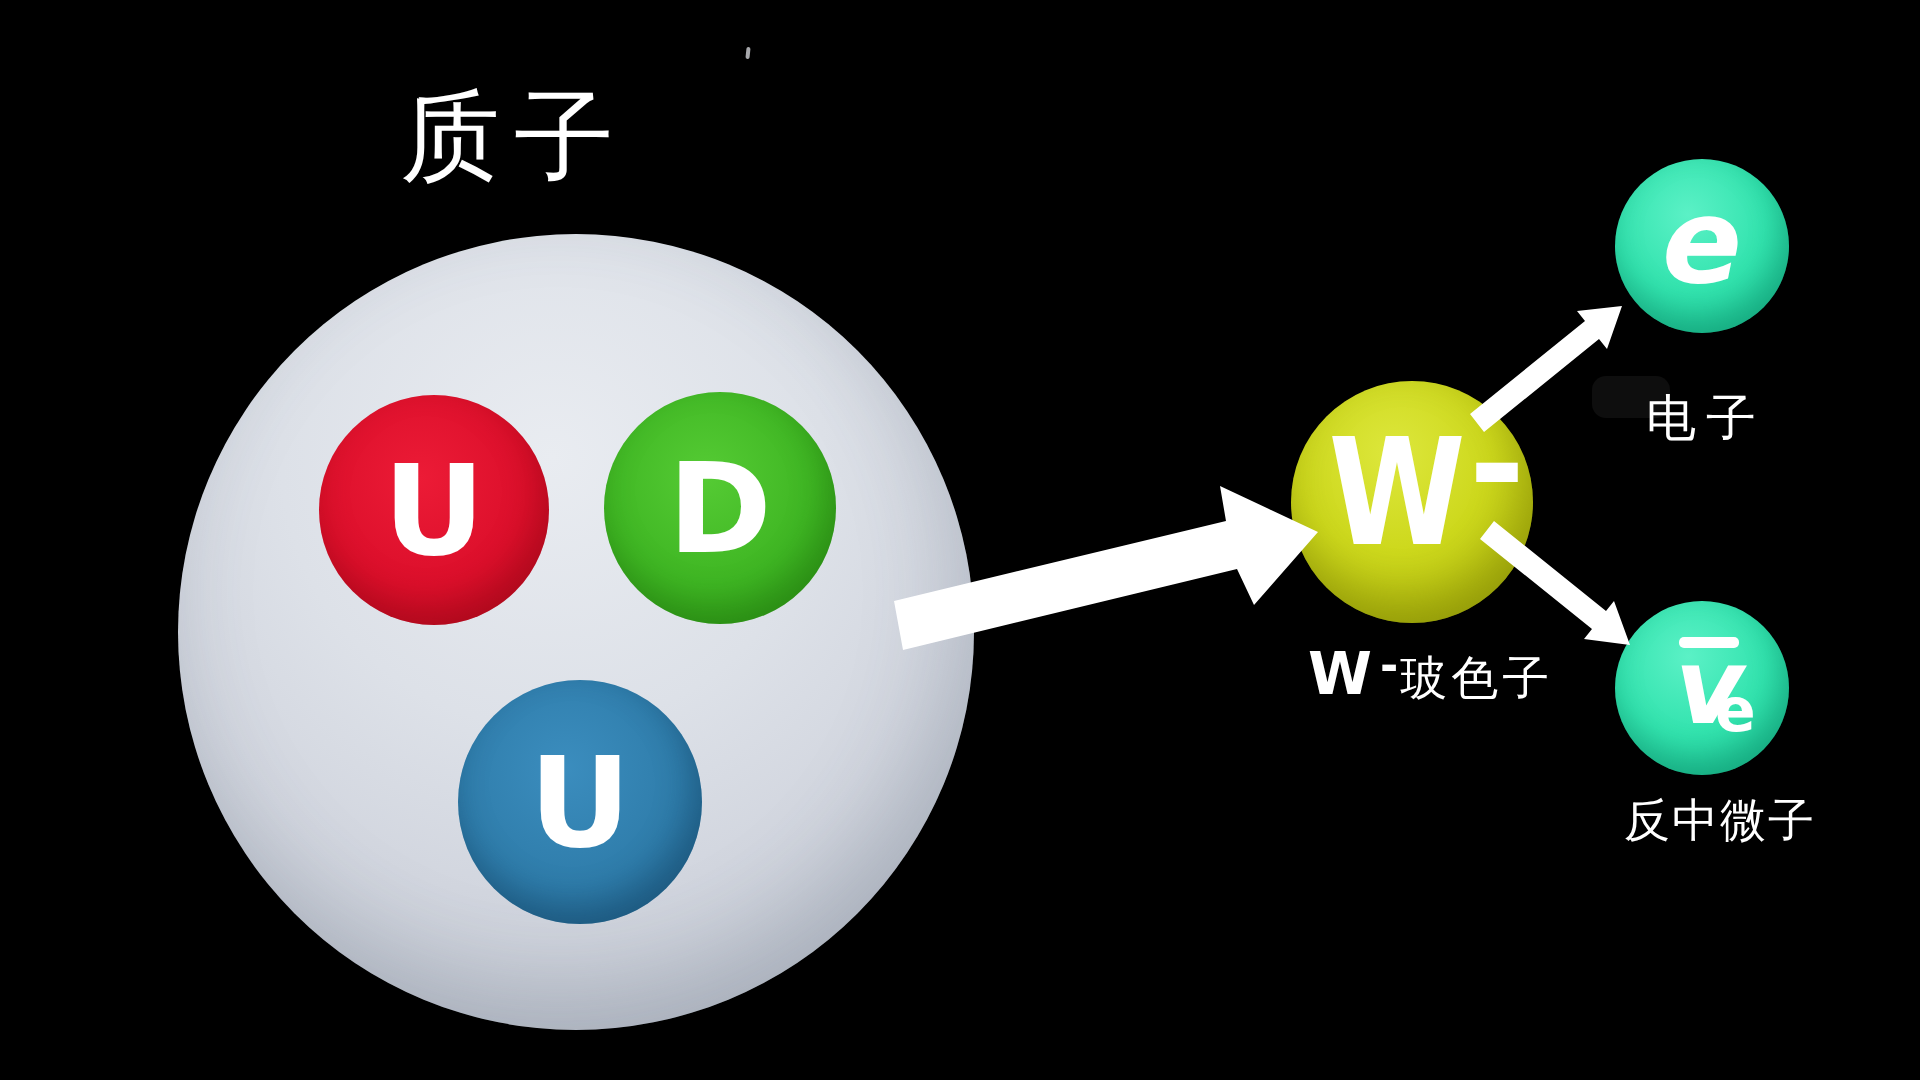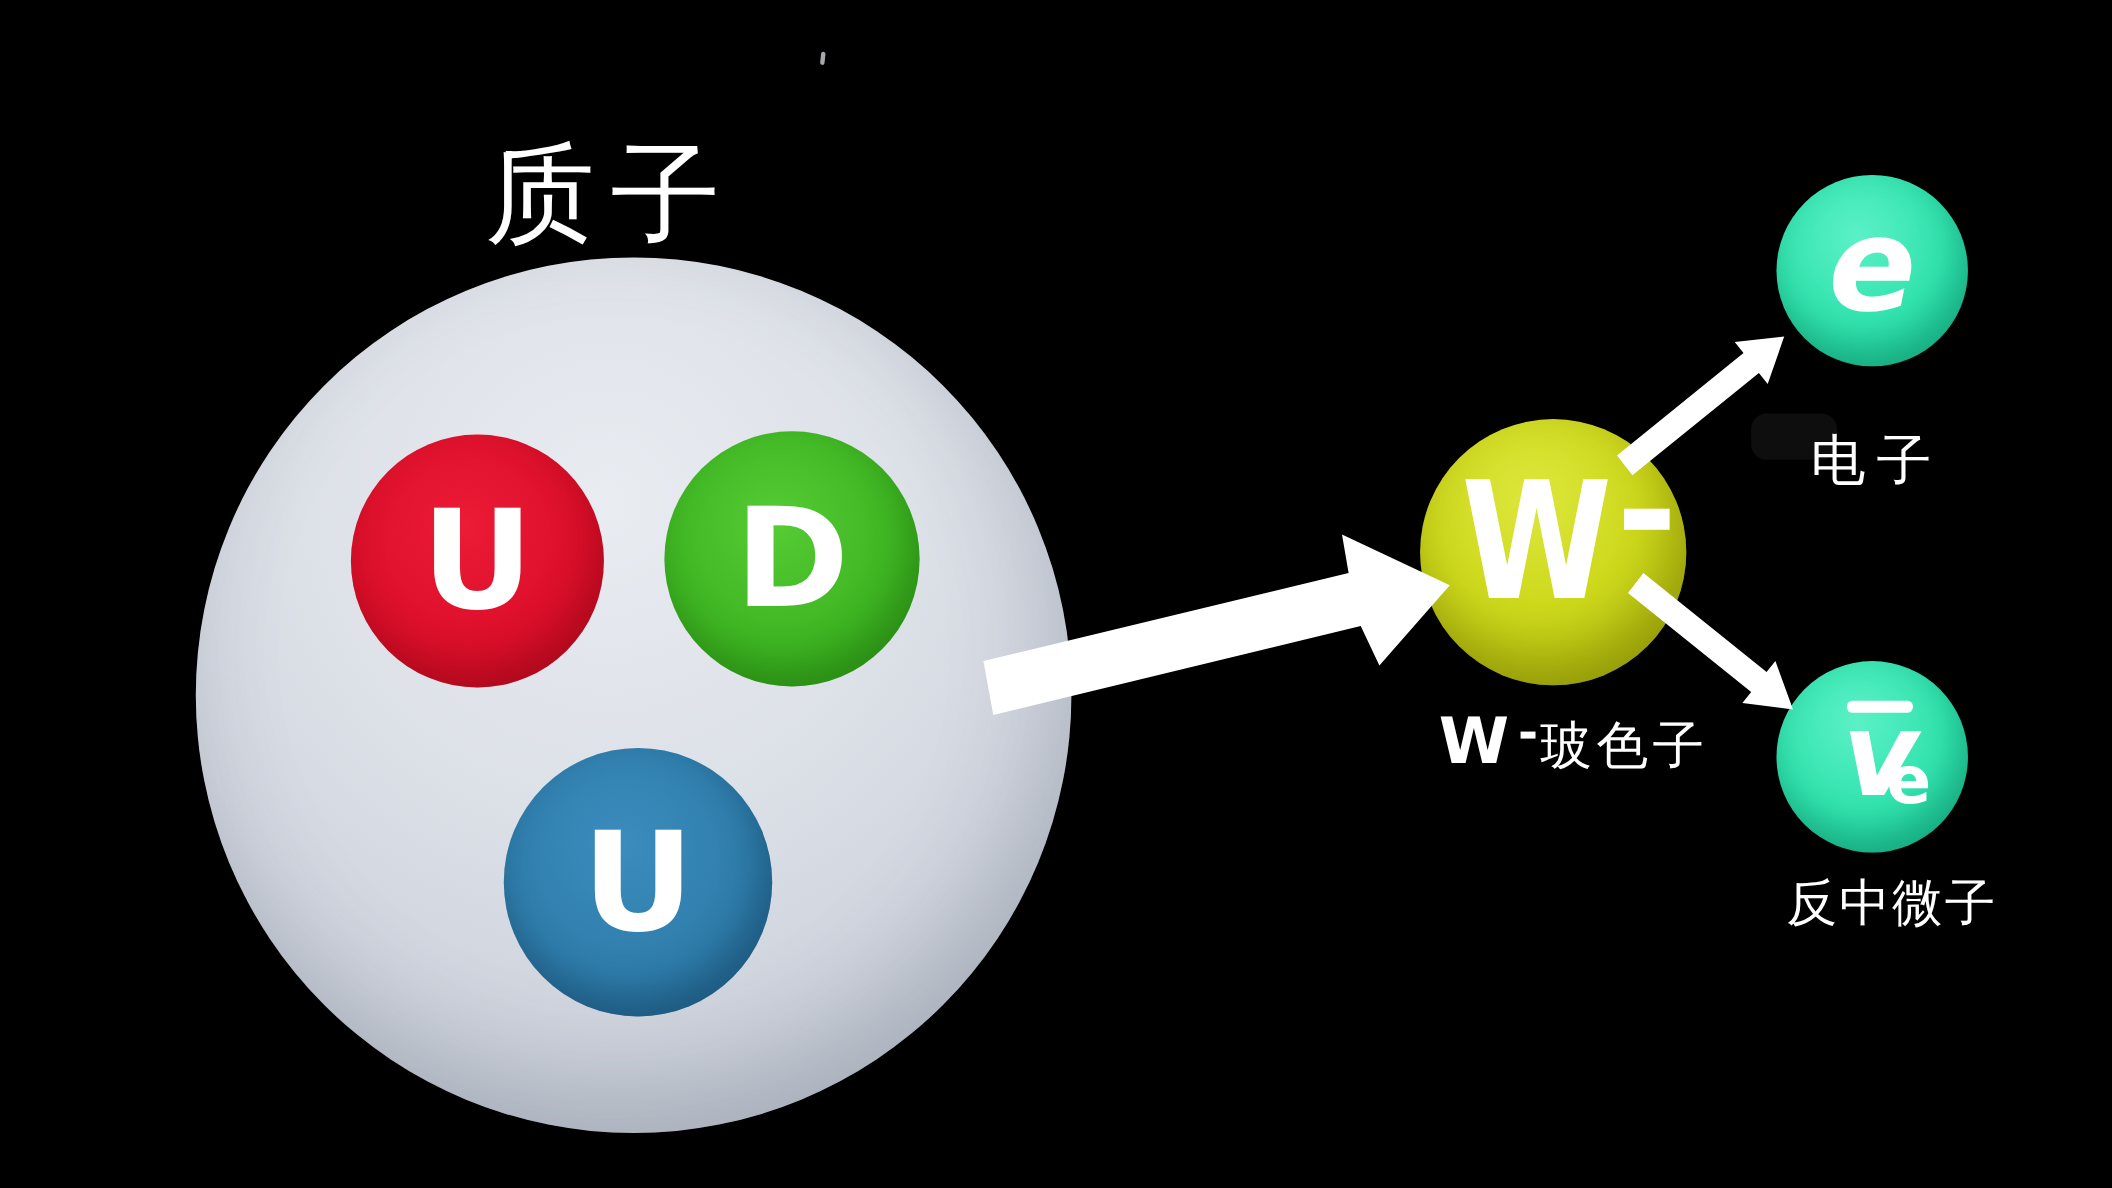--- a/index.html
+++ b/index.html
@@ -5,22 +5,22 @@
   html,body{margin:0;padding:0;background:#000;}
   .canvas{
     position:relative;width:1920px;height:1080px;background:#000;overflow:hidden;
     font-family:"DejaVu Sans","Liberation Sans",sans-serif;color:#fff;
   }
   .serif{font-family:"DejaVu Serif","Liberation Serif",serif;}
 
   
   .title{
     position:absolute;left:400px;top:84px;width:310px;
-    font-size:100px;line-height:1.05;text-align:center;
-    letter-spacing:14px;color:#fff;font-weight:400;margin-top:40px;
+    font-size:100px;line-height:1.05;text-align:left;
+    letter-spacing:14px;color:#fff;font-weight:400;
   }
 
   
   .artifact{
     position:absolute;left:746px;top:47px;width:4px;height:12px;
     background:#c4c6c9;border-radius:2px;transform:rotate(6deg);opacity:.85;
   }
 
   
   .sphere{position:absolute;border-radius:50%;}

